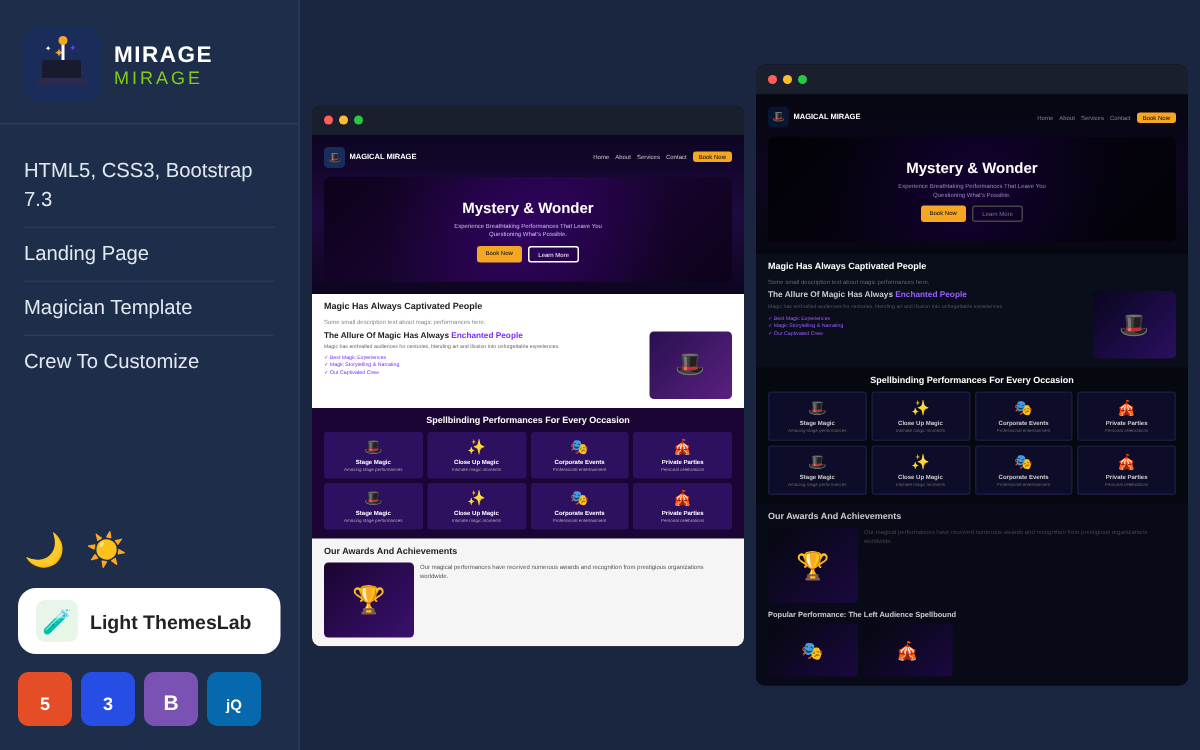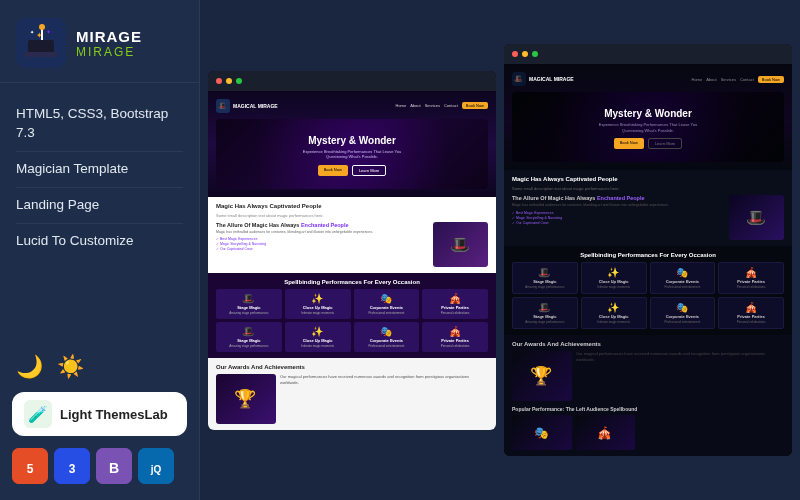--- a/index.html
+++ b/index.html
@@ -195,23 +195,23 @@
       <circle cx="26" cy="9" r="3" fill="#f5a623"></circle>
     </svg>
     <div class="logo-text">
       <span class="logo-text-main">MIRAGE</span>
       <span class="logo-text-sub">MIRAGE</span>
     </div>
   </div>
 
   <div class="feature-list">
     <div class="feature-item">HTML5, CSS3, Bootstrap 7.3</div>
+    <div class="feature-item">Landing Page</div>
     <div class="feature-item">Magician Template</div>
-    <div class="feature-item">Landing Page</div>
-    <div class="feature-item">Lucid To Customize</div>
+    <div class="feature-item">Crew To Customize</div>
   </div>
 
   <div class="mode-icons">
     <span class="mode-icon">🌙</span>
     <span class="mode-icon">☀️</span>
   </div>
 
   <div class="brand-badge">
     <svg class="brand-badge-icon" viewBox="0 0 28 28" xmlns="http://www.w3.org/2000/svg">
       <rect width="28" height="28" rx="6" fill="#e8f5e9"></rect>

